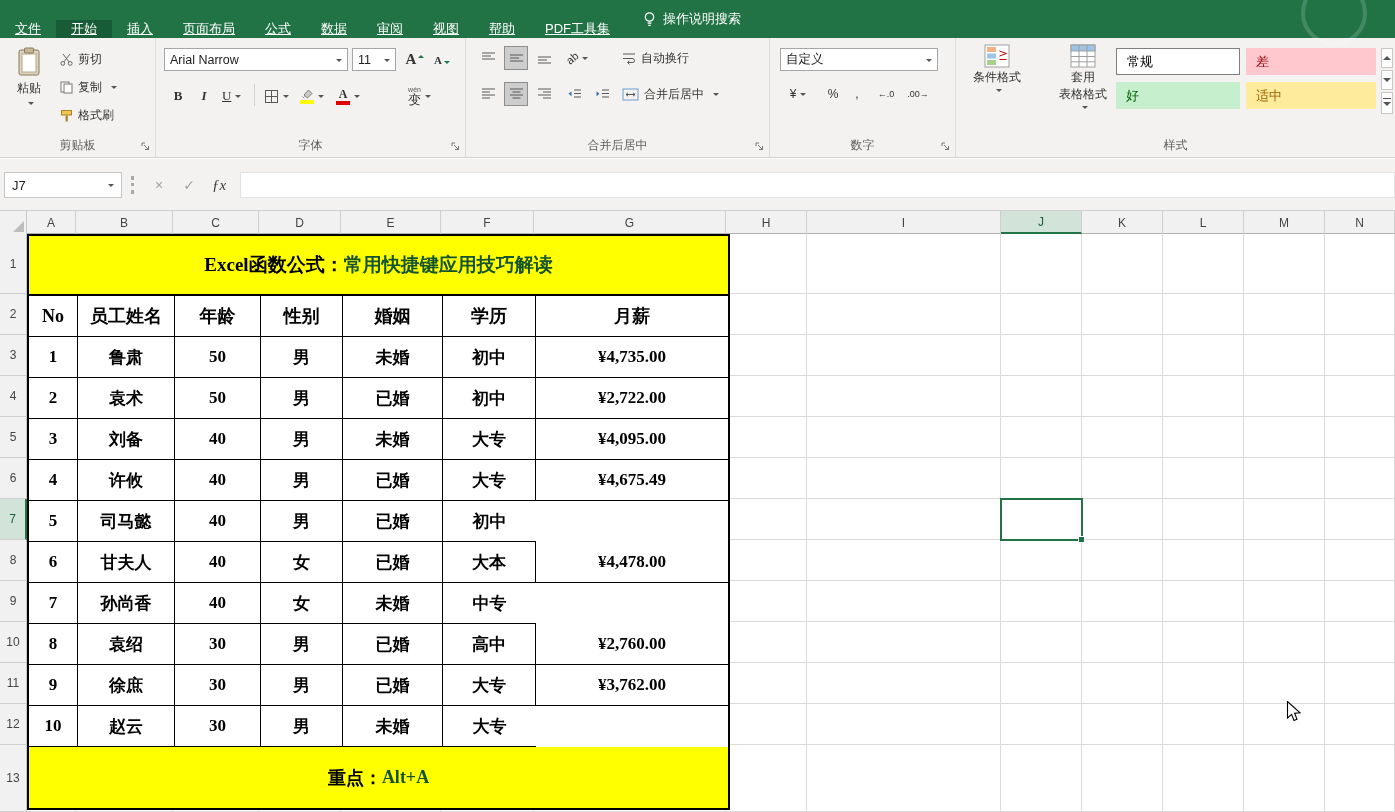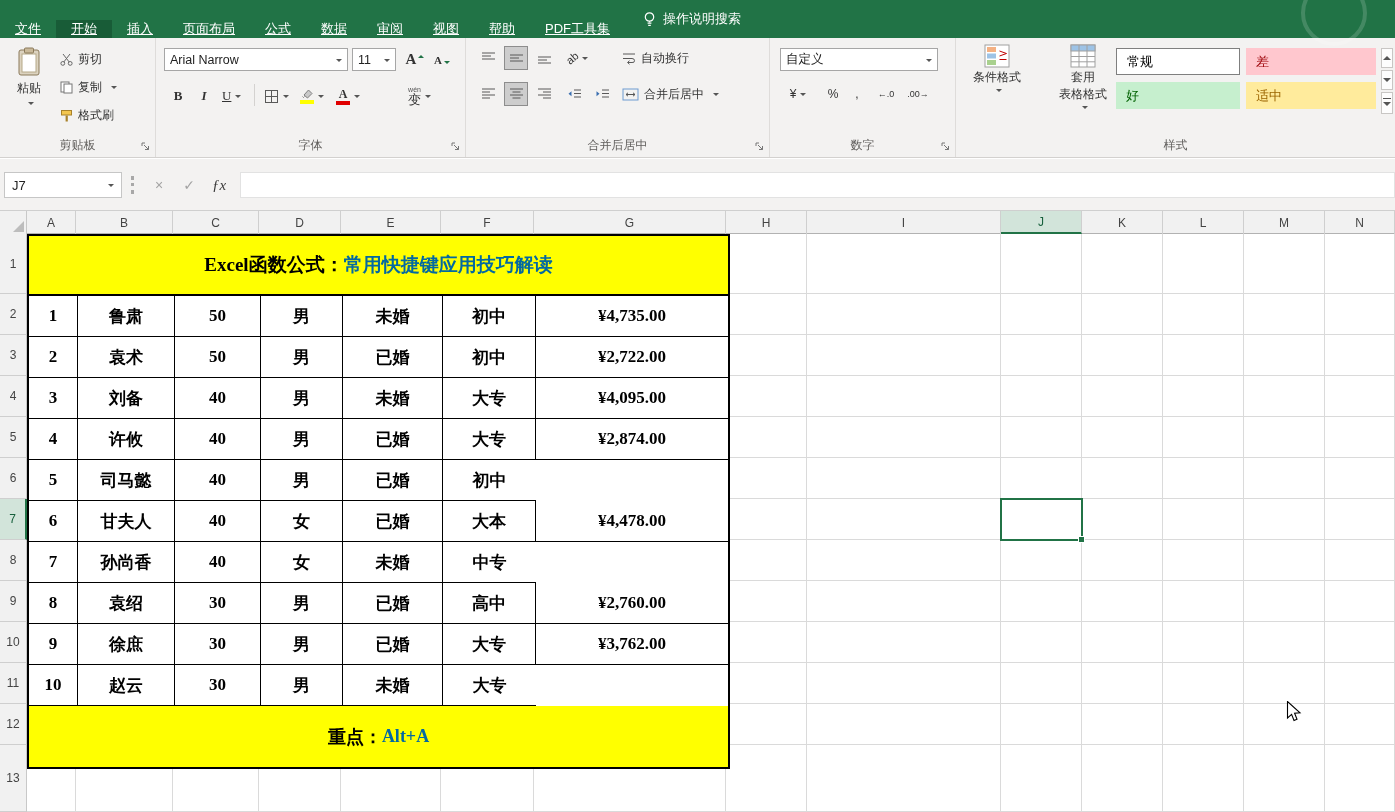--- a/index.html
+++ b/index.html
@@ -73,21 +73,21 @@
   .col-h.sel { background:#d2e4da; border-bottom:2px solid #217346; color:#17603c; }
   .grid-body { position:absolute; top:23px; left:0; }
   .grid-row { display:flex; }
   .row-h { width:27px; background:#f1f1f1; border-right:1px solid #c8c8c8; border-bottom:1px solid #cfcfcf; display:flex; align-items:center; justify-content:center; font-size:12px; color:#444; flex:none; }
   .row-h.sel { background:#d2e4da; border-right:2px solid #217346; color:#17603c; }
   .cell { border-right:1px solid #dadada; border-bottom:1px solid #dadada; flex:none; background:#fff; }
 
   
   .data-table { position:absolute; left:27px; top:23px; width:703px; border:2px solid #000; background:#fff; z-index:5; }
   .t-title { height:60px; background:#ffff00; border-bottom:2px solid #000; display:flex; align-items:center; justify-content:center; font-family:"Liberation Serif","DejaVu Serif",serif; font-weight:bold; font-size:19px; }
-  .tt-black { color:#000; display:inline; } .tt-red { color:#0369a1; display:inline; }
+  .tt-black { color:#000; display:inline; } .tt-red { color:#14532d; display:inline; }
   .t-row { display:flex; height:41px; }
   .t-cell { flex:none; border-right:1px solid #000; border-bottom:1px solid #000; display:flex; align-items:center; justify-content:center; font-family:"Liberation Serif","DejaVu Serif",serif; font-weight:bold; font-size:17px; color:#000; background:#fff; }
   .t-cell:last-child { border-right:none; }
   .t-head .t-cell { font-size:18px; }
   .t-footer { height:61px; background:#ffff00; display:flex; align-items:center; justify-content:center; font-family:"Liberation Serif","DejaVu Serif",serif; font-weight:bold; font-size:18px; }
 
   .sel-box { position:absolute; left:1000px; top:287px; width:83px; height:43px; border:2px solid #217346; z-index:6; }
   .fill-handle { position:absolute; right:-4px; bottom:-4px; width:7px; height:7px; background:#217346; border:1px solid #fff; }
   .cursor { position:absolute; left:1286px; top:701px; z-index:50; }
 </style>
@@ -676,20 +676,29 @@
         <div class="cell" style="width: 81px;"></div>
         <div class="cell" style="width: 81px;"></div>
         <div class="cell" style="width: 70px;"></div>
       </div>
     </div>
   <div class="data-table">
       <div class="t-title">
         <div class="tt-black">Excel函数公式：</div>
         <div class="tt-red">常用快捷键应用技巧解读</div>
       </div>
+      <div class="t-row t-head">
+        <div class="t-cell" style="width: 49px;">No</div>
+        <div class="t-cell" style="width: 97px;">员工姓名</div>
+        <div class="t-cell" style="width: 86px;">年龄</div>
+        <div class="t-cell" style="width: 82px;">性别</div>
+        <div class="t-cell" style="width: 100px;">婚姻</div>
+        <div class="t-cell" style="width: 93px;">学历</div>
+        <div class="t-cell" style="width: 192px;">月薪</div>
+      </div>
       <div class="t-row">
         <div class="t-cell" style="width: 49px;">1</div>
         <div class="t-cell" style="width: 97px;">鲁肃</div>
         <div class="t-cell" style="width: 86px;">50</div>
         <div class="t-cell" style="width: 82px;">男</div>
         <div class="t-cell" style="width: 100px;">未婚</div>
         <div class="t-cell" style="width: 93px;">初中</div>
         <div class="t-cell" style="width: 192px;">¥4,735.00</div>
       </div>
       <div class="t-row">
@@ -710,21 +719,21 @@
         <div class="t-cell" style="width: 93px;">大专</div>
         <div class="t-cell" style="width: 192px;">¥4,095.00</div>
       </div>
       <div class="t-row">
         <div class="t-cell" style="width: 49px;">4</div>
         <div class="t-cell" style="width: 97px;">许攸</div>
         <div class="t-cell" style="width: 86px;">40</div>
         <div class="t-cell" style="width: 82px;">男</div>
         <div class="t-cell" style="width: 100px;">已婚</div>
         <div class="t-cell" style="width: 93px;">大专</div>
-        <div class="t-cell" style="width: 192px;">¥2,874.00</div>
+        <div class="t-cell" style="width: 192px;">¥4,675.49</div>
       </div>
       <div class="t-row">
         <div class="t-cell" style="width: 49px;">5</div>
         <div class="t-cell" style="width: 97px;">司马懿</div>
         <div class="t-cell" style="width: 86px;">40</div>
         <div class="t-cell" style="width: 82px;">男</div>
         <div class="t-cell" style="width: 100px;">已婚</div>
         <div class="t-cell" style="width: 93px;">初中</div>
       </div>
       <div class="t-row">

